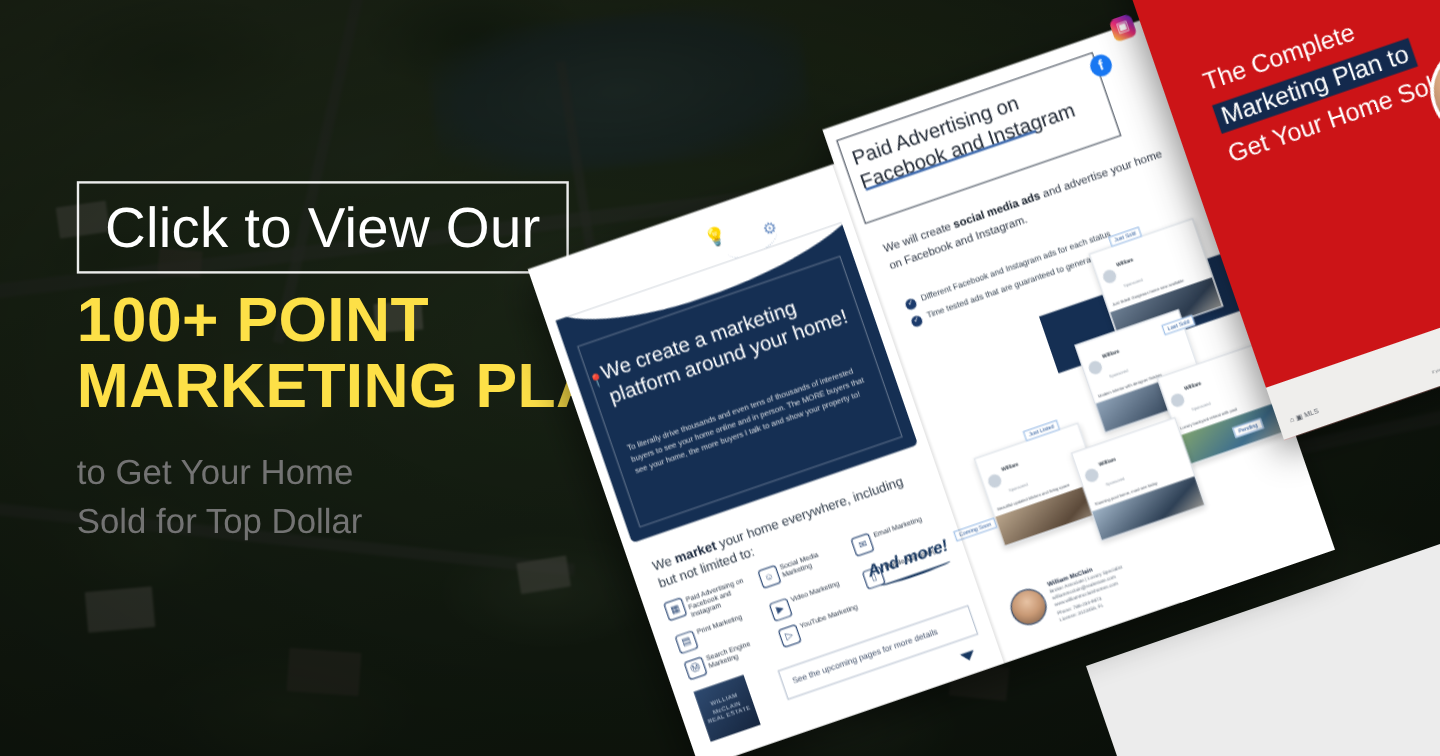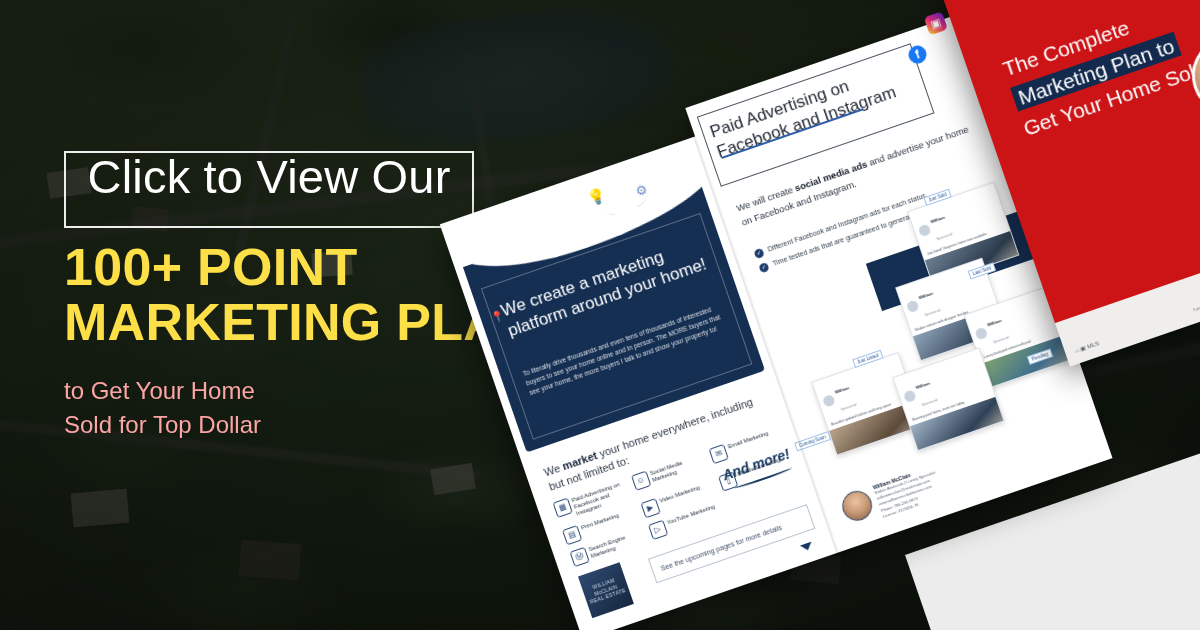--- a/index.html
+++ b/index.html
@@ -53,35 +53,35 @@
     filter:blur(3px); opacity:.8; transform:rotate(-6deg);
   }
   #bg .overlay { position:absolute; inset:0; background:rgba(8,14,8,.56); }
   #bg .vign    { position:absolute; inset:0;
     background:radial-gradient(ellipse 75% 80% at 40% 45%, rgba(0,0,0,.15) 0%, rgba(0,0,0,.55) 100%); }
 
   
   .cta-box {
     position:absolute; left:64px; top:151px; width:410px; height:77px;
     border:2px solid rgba(255,255,255,.92);
-    display:flex; align-items:flex-start; justify-content:center;
+    display:flex; align-items:center; justify-content:center;
   }
   .cta-box .cta-text {
     color:#fff; font-size:47px; font-weight:300; letter-spacing:.2px;
     white-space:nowrap; line-height:1;
   }
   .headline {
     position:absolute; left:64px; top:240px; width:560px;
     color:#fde047; font-weight:700; font-size:52px; line-height:1.06;
     letter-spacing:.3px; text-transform:uppercase;
   }
   .headline div { white-space:nowrap; }
   .subline {
     position:absolute; left:64px; top:374px; width:560px;
-    color:#fca5a5; font-weight:300; font-size:24px; line-height:1.42;
+    color:#737373; font-weight:300; font-size:29px; line-height:1.42;
   }
   .subline div { white-space:nowrap; }
 
   
   .spread {
     position:absolute; left:430px; top:196px;
     width:560px; height:470px;
     transform:rotate(-19deg);
     transform-origin:top left;
     filter:drop-shadow(-6px 10px 16px rgba(0,0,0,.45));

